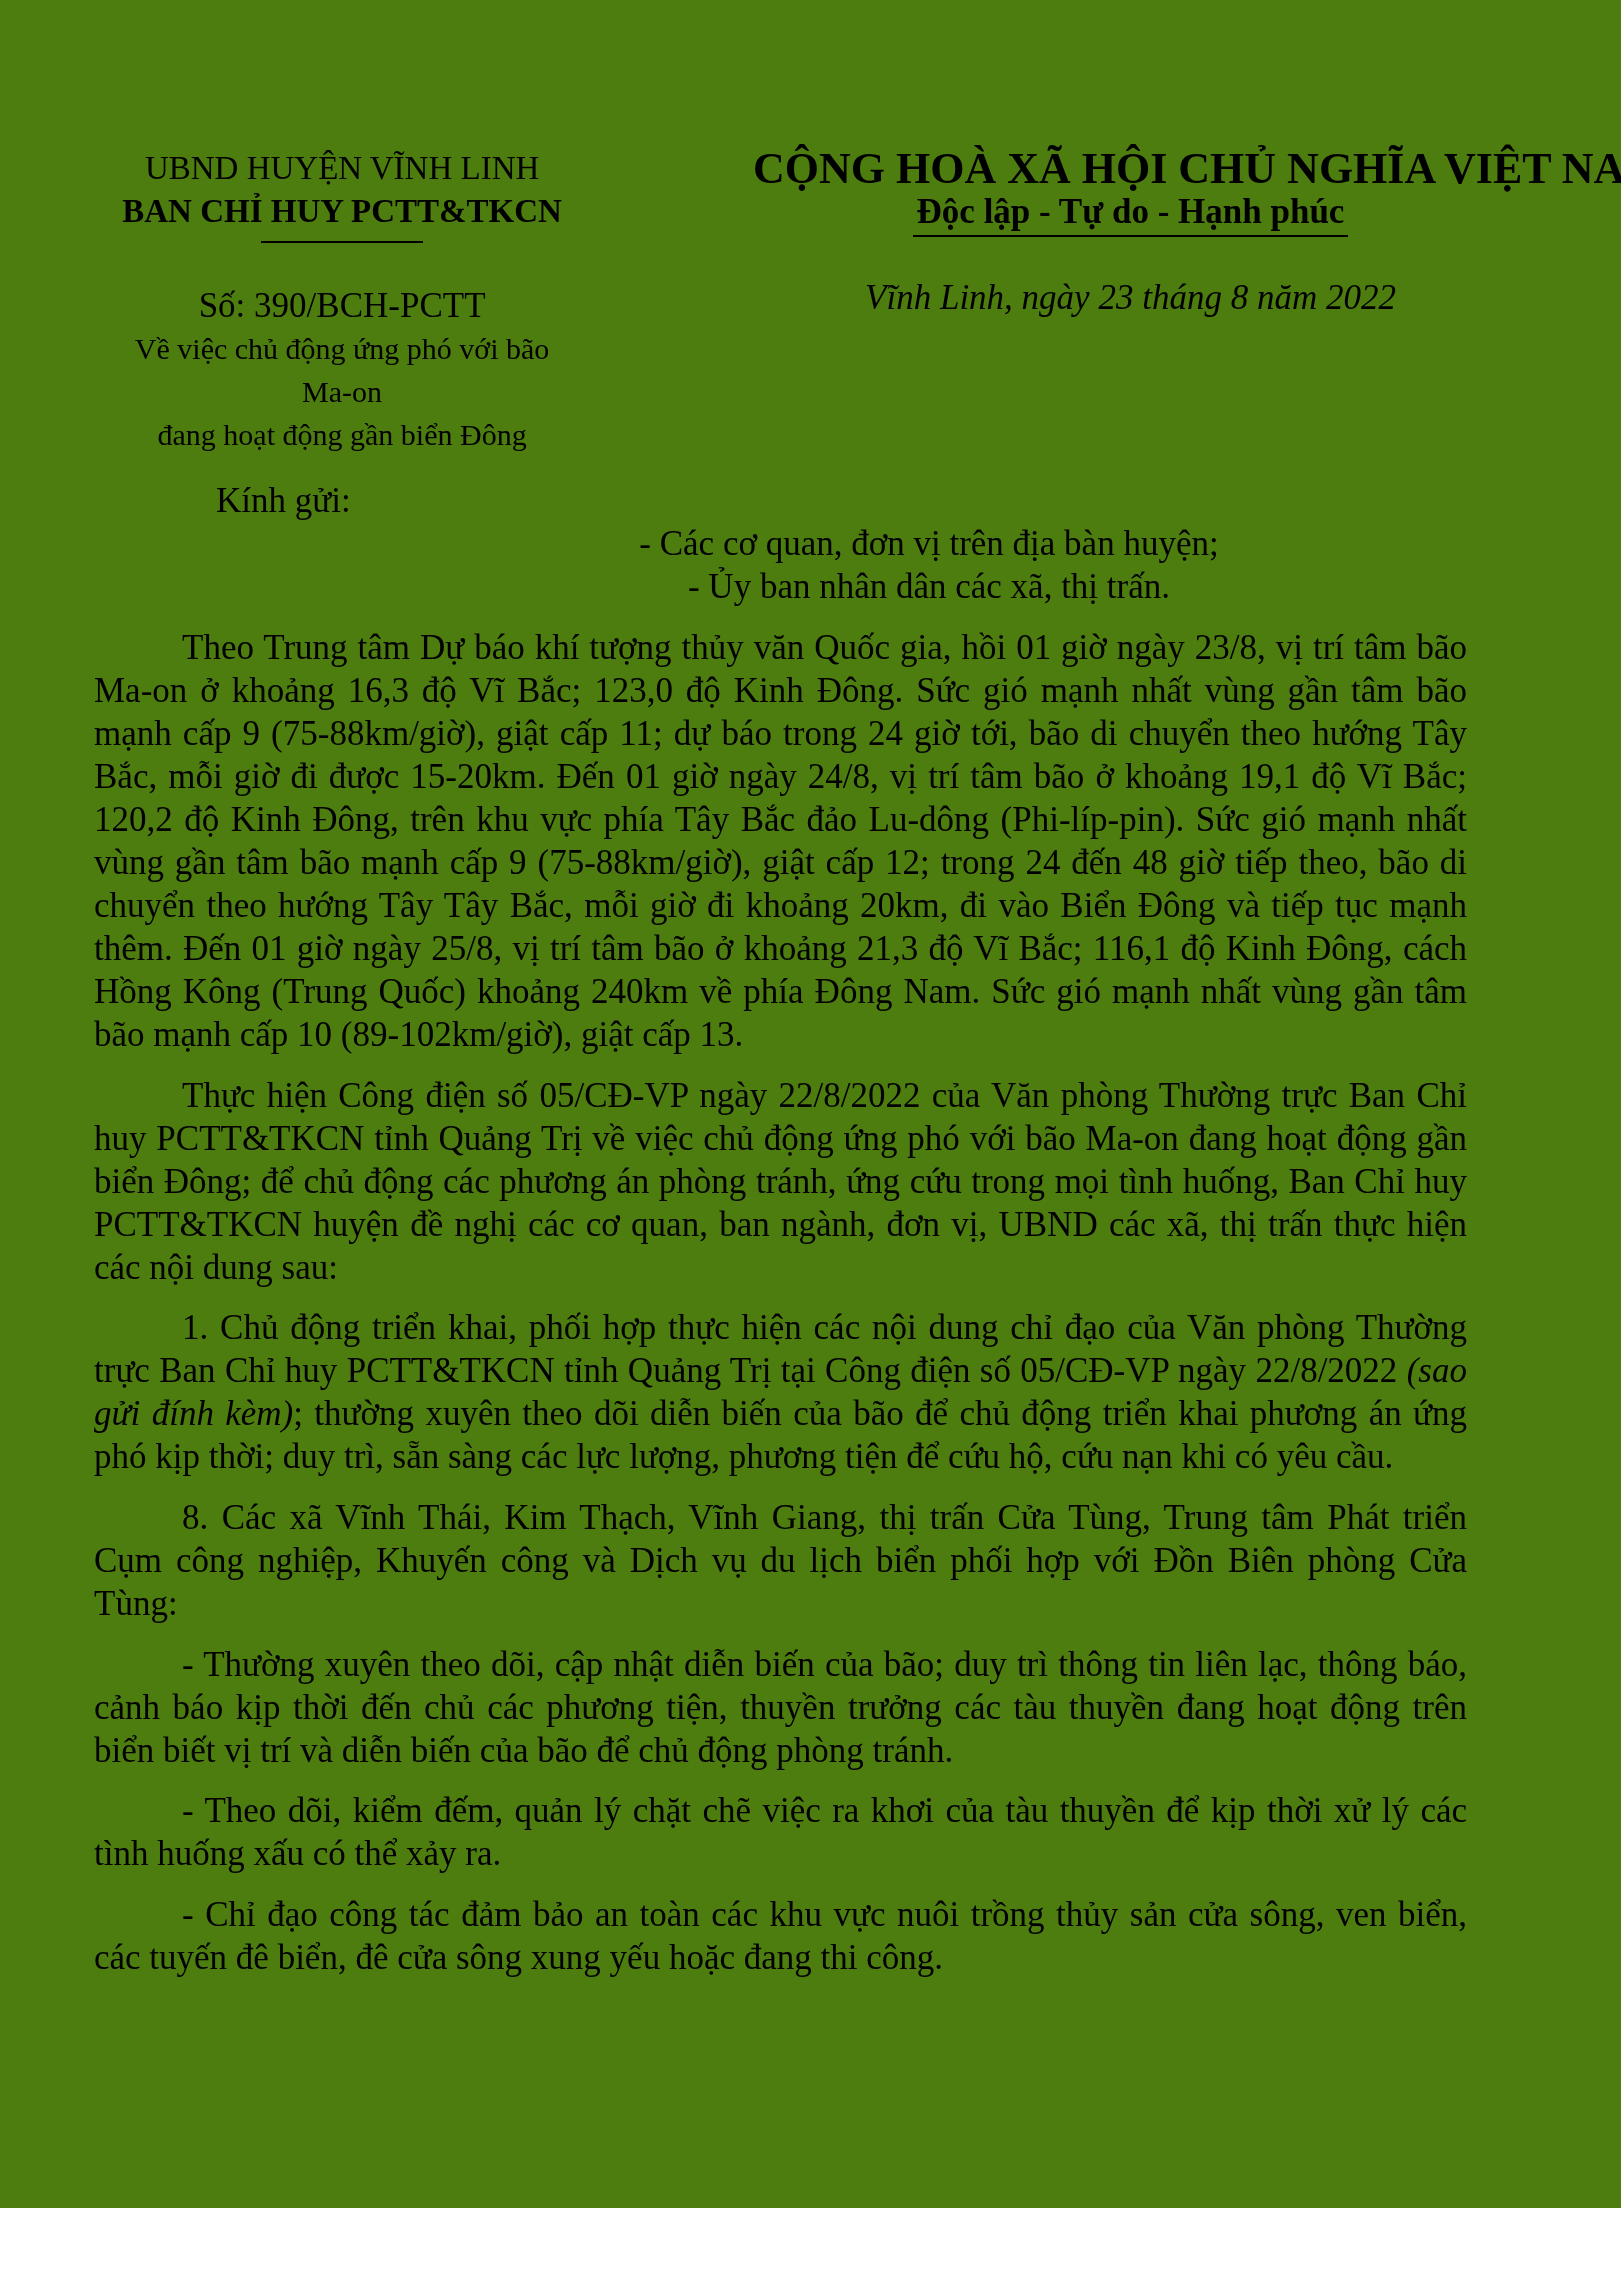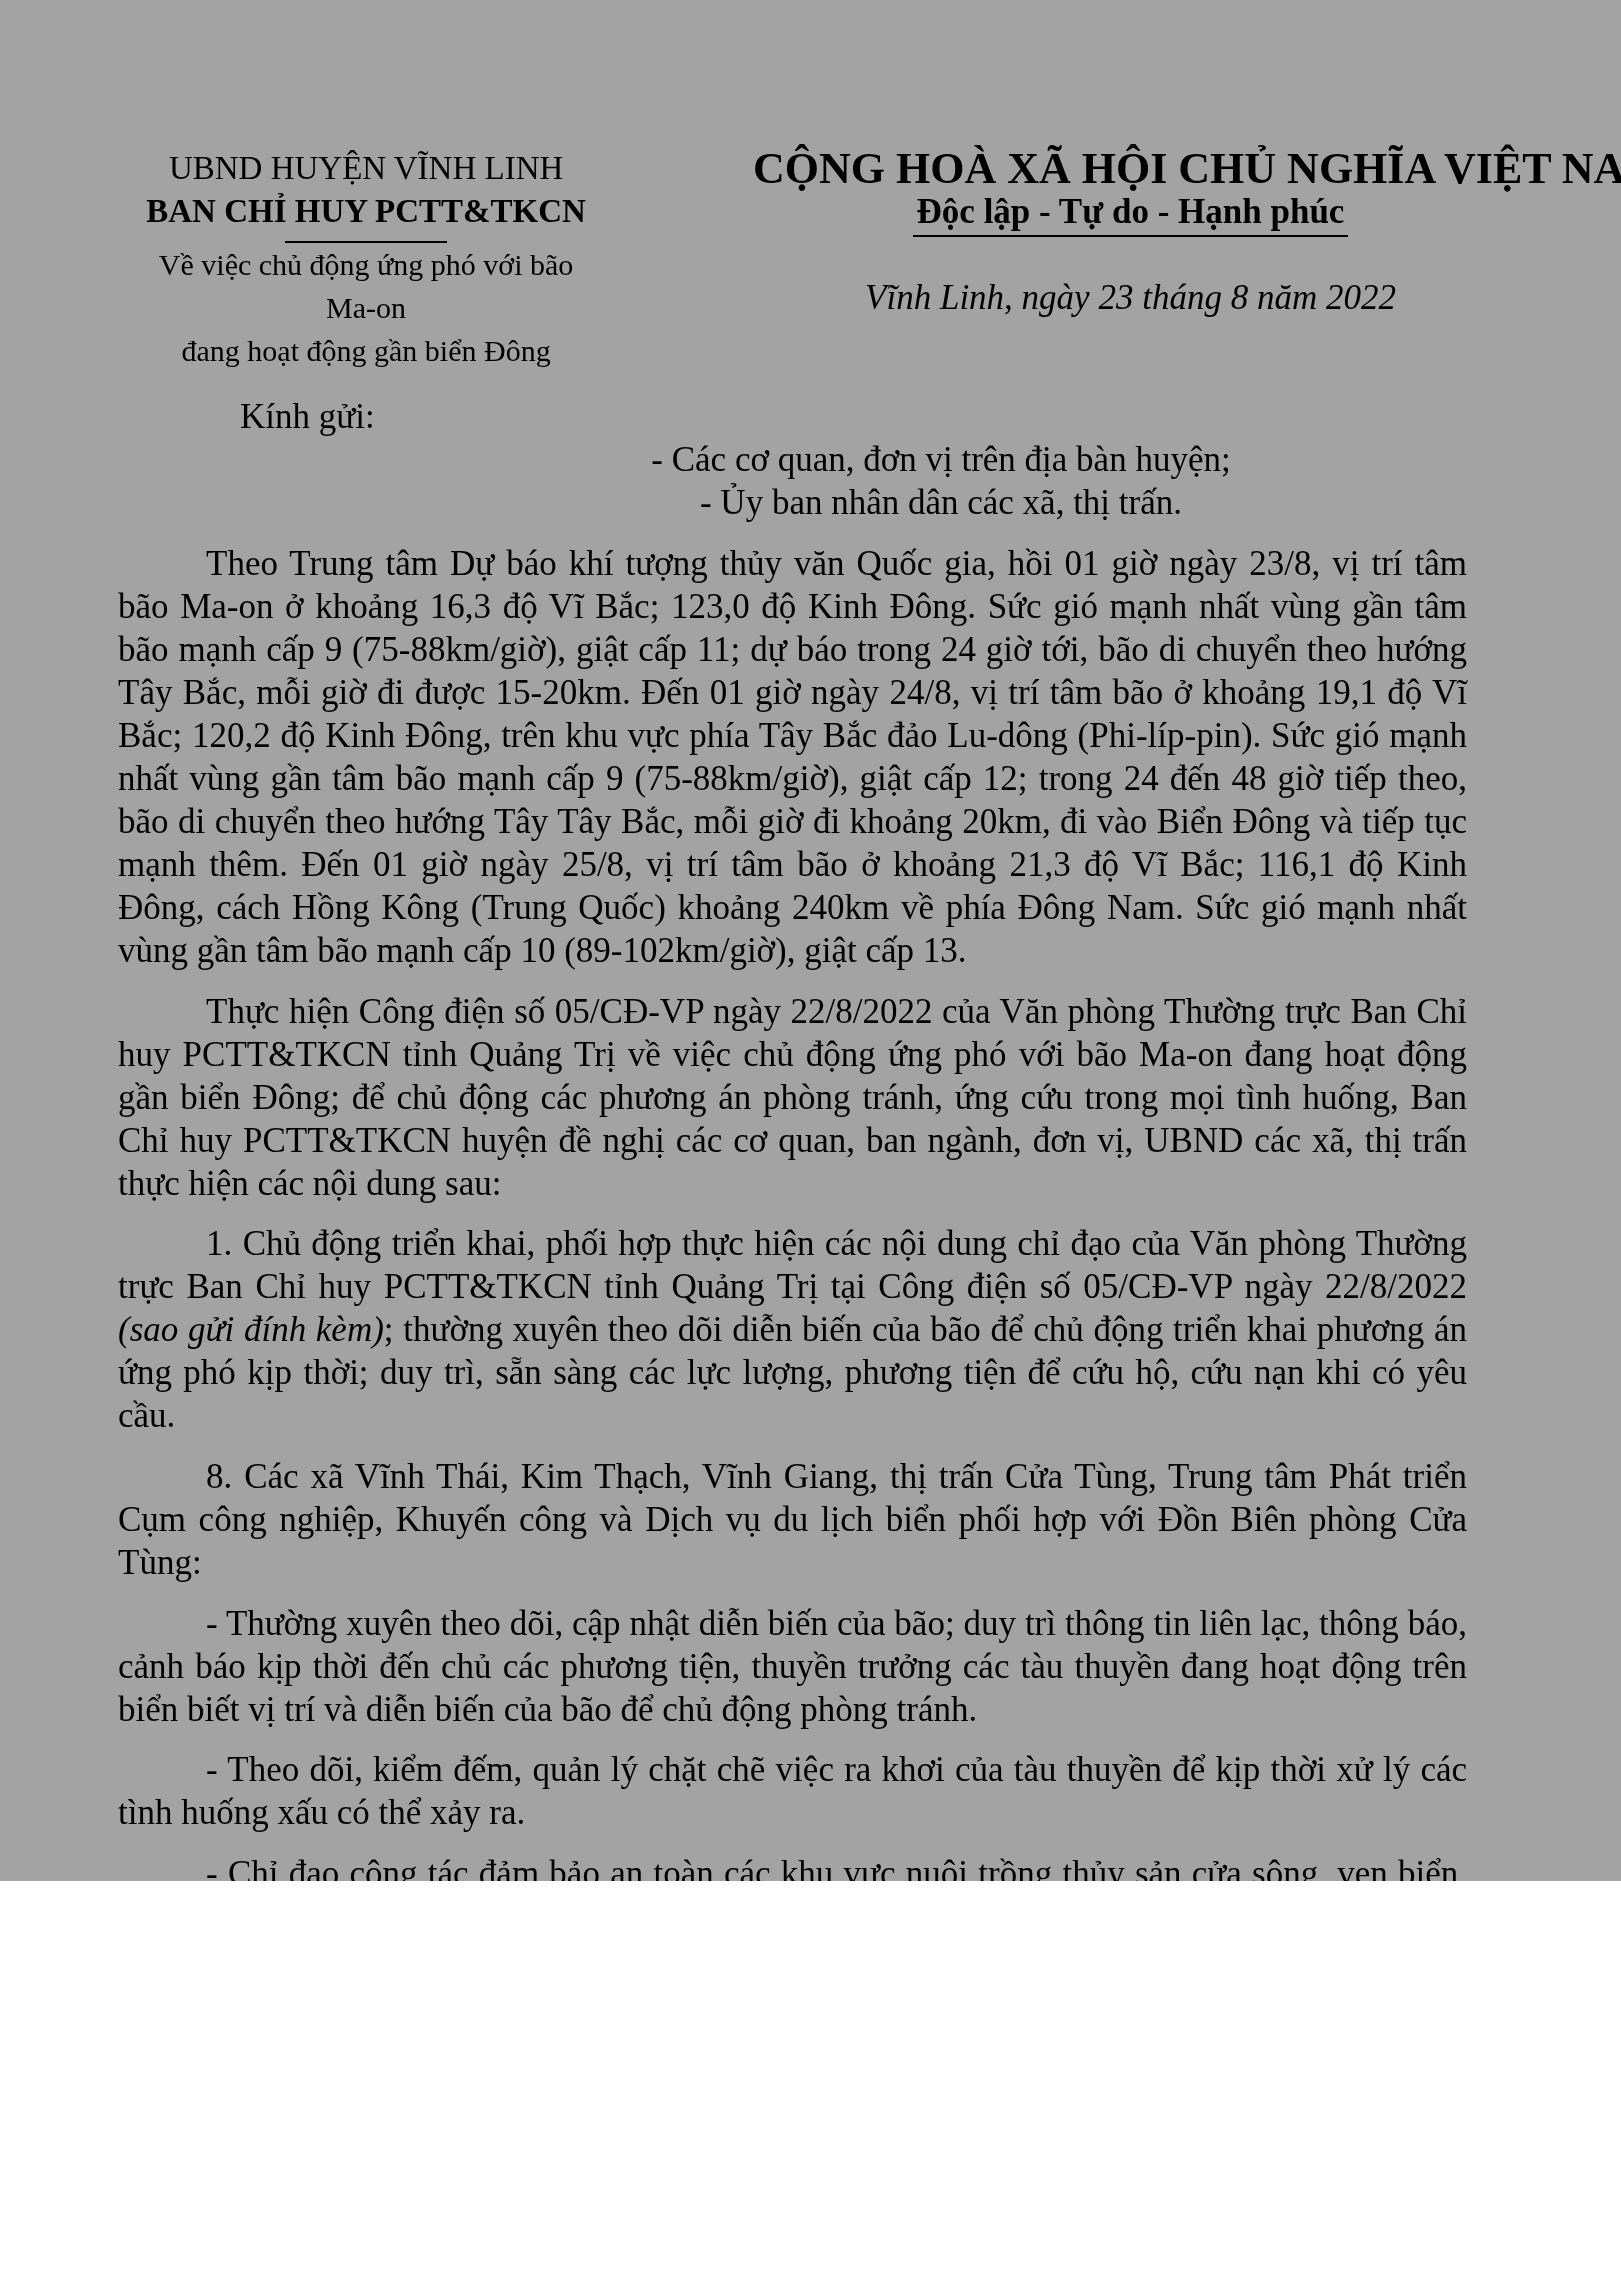--- a/index.html
+++ b/index.html
@@ -3,26 +3,26 @@
 <meta charset="utf-8">
 <style>
   html, body {
     margin: 0;
     padding: 0;
     background: #ffffff;
   }
   .page {
     position: relative;
     width: 1621px;
-    height: 1881px;
-    background: #a3a3a3;
+    height: 2208px;
+    background: #4d7c0f;
     color: #000000;
     font-family: "Liberation Serif", "DejaVu Serif", serif;
     box-sizing: border-box;
-    padding: 147px 154px 0 118px;
+    padding: 147px 154px 0 94px;
     overflow: hidden;
   }
   
   .hdr {
     display: flex;
     justify-content: space-between;
     align-items: flex-start;
   }
   .hdr-left {
     width: 461px;
@@ -109,20 +109,21 @@
 </head>
 <body>
 
 <div class="page">
 
   <div class="hdr">
     <div class="hdr-left">
       <div class="org-parent">UBND HUYỆN VĨNH LINH</div>
       <div class="org-name">BAN CHỈ HUY PCTT&amp;TKCN</div>
       <div class="hdr-rule"></div>
+      <div class="doc-number">Số:  390/BCH-PCTT</div>
       <div class="doc-subject">Về việc chủ động ứng phó với bão Ma-on</div>
       <div class="doc-subject">đang hoạt động gần biển Đông</div>
     </div>
     <div class="hdr-right">
       <div class="national-title">CỘNG HOÀ XÃ HỘI CHỦ NGHĨA VIỆT NAM</div>
       <div class="motto-wrap">
         <span class="motto">Độc lập - Tự do - Hạnh phúc</span>
       </div>
       <div class="place-date">Vĩnh Linh, ngày 23 tháng 8 năm 2022</div>
     </div>

